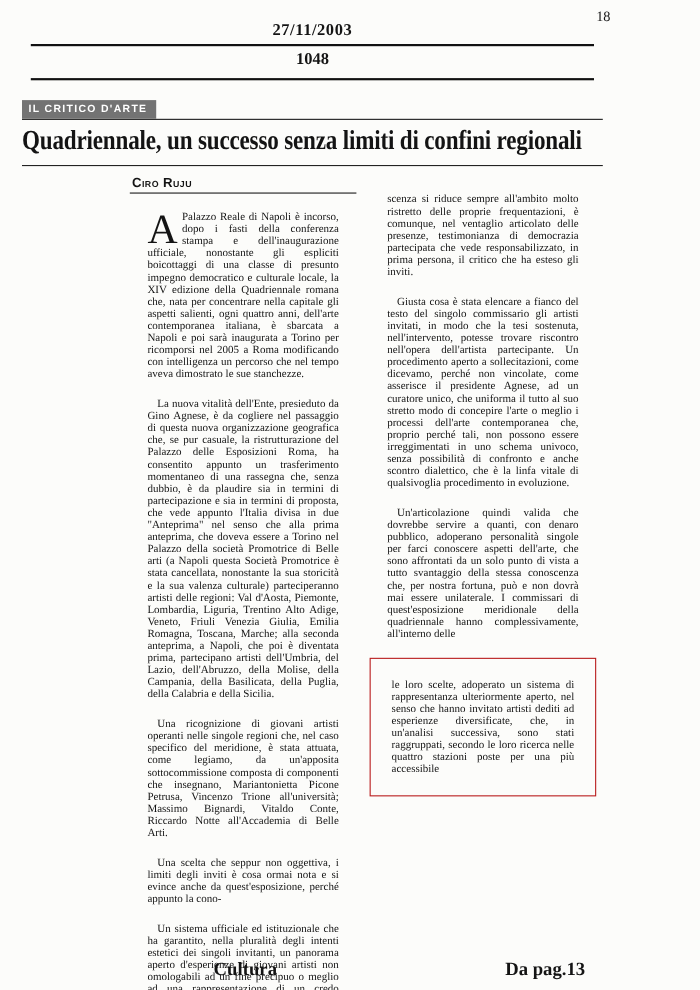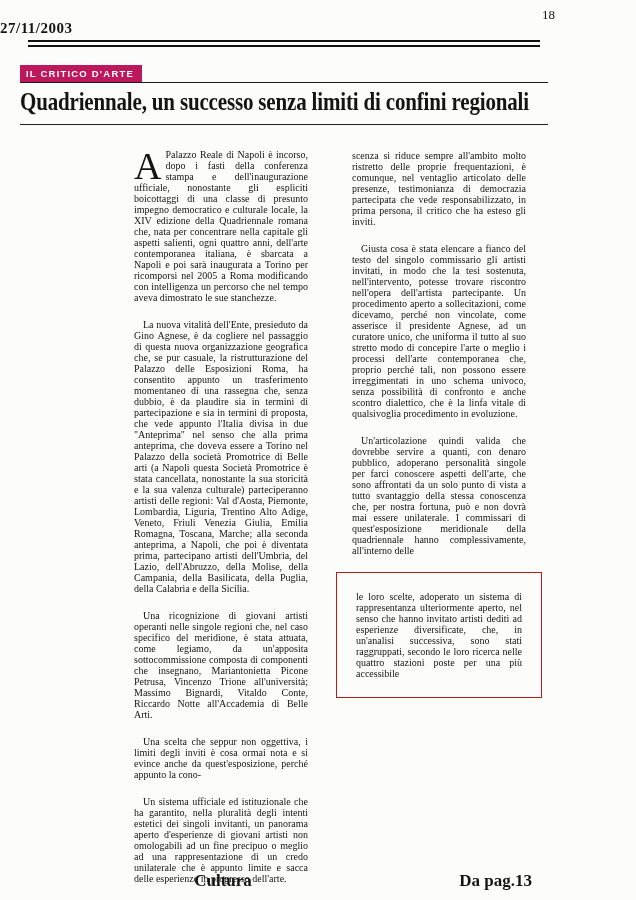--- a/index.html
+++ b/index.html
@@ -8,32 +8,32 @@
     width: 636px; height: 900px;
     background: #fcfcfa;
     font-family: "Liberation Serif", serif;
     color: #141414;
     -webkit-font-smoothing: antialiased;
   }
   .page { position: relative; width: 568px; height: 900px; overflow: hidden; }
 
   
   .folio { position: absolute; top: 7px; right: 13px; font-size: 13px; }
-  .date { text-align: left; padding-top: 20px; font-size: 15px; font-weight: bold; letter-spacing: .5px; }
+  .date { text-align: center; padding-top: 20px; font-size: 15px; font-weight: bold; letter-spacing: .5px; }
   .masthead {
     text-align: center; font-size: 40px; font-weight: bold;
     letter-spacing: 7px; line-height: 44px; margin-top: 1px;
   }
   .rule-heavy { height: 2px; background: #111; margin: 3px 28px 0 28px; }
   .edition { text-align: center; font-size: 15px; font-weight: bold; padding: 4px 0 5px 0; }
 
   
   .kicker-row { margin: 17px 20px 0 20px; border-bottom: 1px solid #1a1a1a; }
   .kicker {
-    display: inline-block; background: #be185d; color: #fff;
+    display: inline-block; background: #737373; color: #fff;
     font-family: "Liberation Sans", sans-serif; font-weight: bold;
     font-size: 9.5px; letter-spacing: 1.2px; padding: 3px 8px 3px 6px;
     vertical-align: bottom;
   }
   .headline {
     margin: 5px 20px 0 20px;
     font-size: 25px; font-weight: bold; line-height: 1.15;
     white-space: nowrap;
     transform: scaleX(0.84); transform-origin: left center;
     letter-spacing: -0.2px;
@@ -76,32 +76,34 @@
 </head>
 <body>
 
 <div class="page">
 
   <div class="folio">18</div>
 
   <div class="date">27/11/2003</div>
 
   <div class="rule-heavy"></div>
+  <div class="edition">1048</div>
   <div class="rule-heavy"></div>
 
   <div class="kicker-row">
     <span class="kicker">IL CRITICO D'ARTE</span>
   </div>
 
   <h1 class="headline">Quadriennale, un successo senza limiti di confini regionali</h1>
   <div class="rule-thin"></div>
 
   <div class="columns">
 
     <div class="col col-left">
+      <div class="byline">Ciro Ruju</div>
 
       <p class="no-indent">
         <span class="dropcap">A</span><span>Palazzo Reale di Napoli è incorso, dopo i fasti della conferenza stampa e dell'inaugurazione ufficiale, nonostante gli espliciti boicottaggi di una classe di presunto impegno democratico e culturale locale, la XIV edizione della Quadriennale romana che, nata per concentrare nella capitale gli aspetti salienti, ogni quattro anni, dell'arte contemporanea italiana, è sbarcata a Napoli e poi sarà inaugurata a Torino per ricomporsi nel 2005 a Roma modificando con intelligenza un percorso che nel tempo aveva dimostrato le sue stanchezze.</span>
       </p>
       <p>La nuova vitalità dell'Ente, presieduto da Gino Agnese, è da cogliere nel passaggio di questa nuova organizzazione geografica che, se pur casuale, la ristrutturazione del Palazzo delle Esposizioni Roma, ha consentito appunto un trasferimento momentaneo di una rassegna che, senza dubbio, è da plaudire sia in termini di partecipazione e sia in termini di proposta, che vede appunto l'Italia divisa in due "Anteprima" nel senso che alla prima anteprima, che doveva essere a Torino nel Palazzo della società Promotrice di Belle arti (a Napoli questa Società Promotrice è stata cancellata, nonostante la sua storicità e la sua valenza culturale) parteciperanno artisti delle regioni: Val d'Aosta, Piemonte, Lombardia, Liguria, Trentino Alto Adige, Veneto, Friuli Venezia Giulia, Emilia Romagna, Toscana, Marche; alla seconda anteprima, a Napoli, che poi è diventata prima, partecipano artisti dell'Umbria, del Lazio, dell'Abruzzo, della Molise, della Campania, della Basilicata, della Puglia, della Calabria e della Sicilia.</p>
       <p>Una ricognizione di giovani artisti operanti nelle singole regioni che, nel caso specifico del meridione, è stata attuata, come legiamo, da un'apposita sottocommissione composta di componenti che insegnano, Mariantonietta Picone Petrusa, Vincenzo Trione all'università; Massimo Bignardi, Vitaldo Conte, Riccardo Notte all'Accademia di Belle Arti.</p>
       <p>Una scelta che seppur non oggettiva, i limiti degli inviti è cosa ormai nota e si evince anche da quest'esposizione, perché appunto la cono-</p>
       <p>Un sistema ufficiale ed istituzionale che ha garantito, nella pluralità degli intenti estetici dei singoli invitanti, un panorama aperto d'esperienze di giovani artisti non omologabili ad un fine precipuo o meglio ad una rappresentazione di un credo unilaterale che è appunto limite e sacca delle esperienze in progresso dell'arte.</p>
     </div>
 

